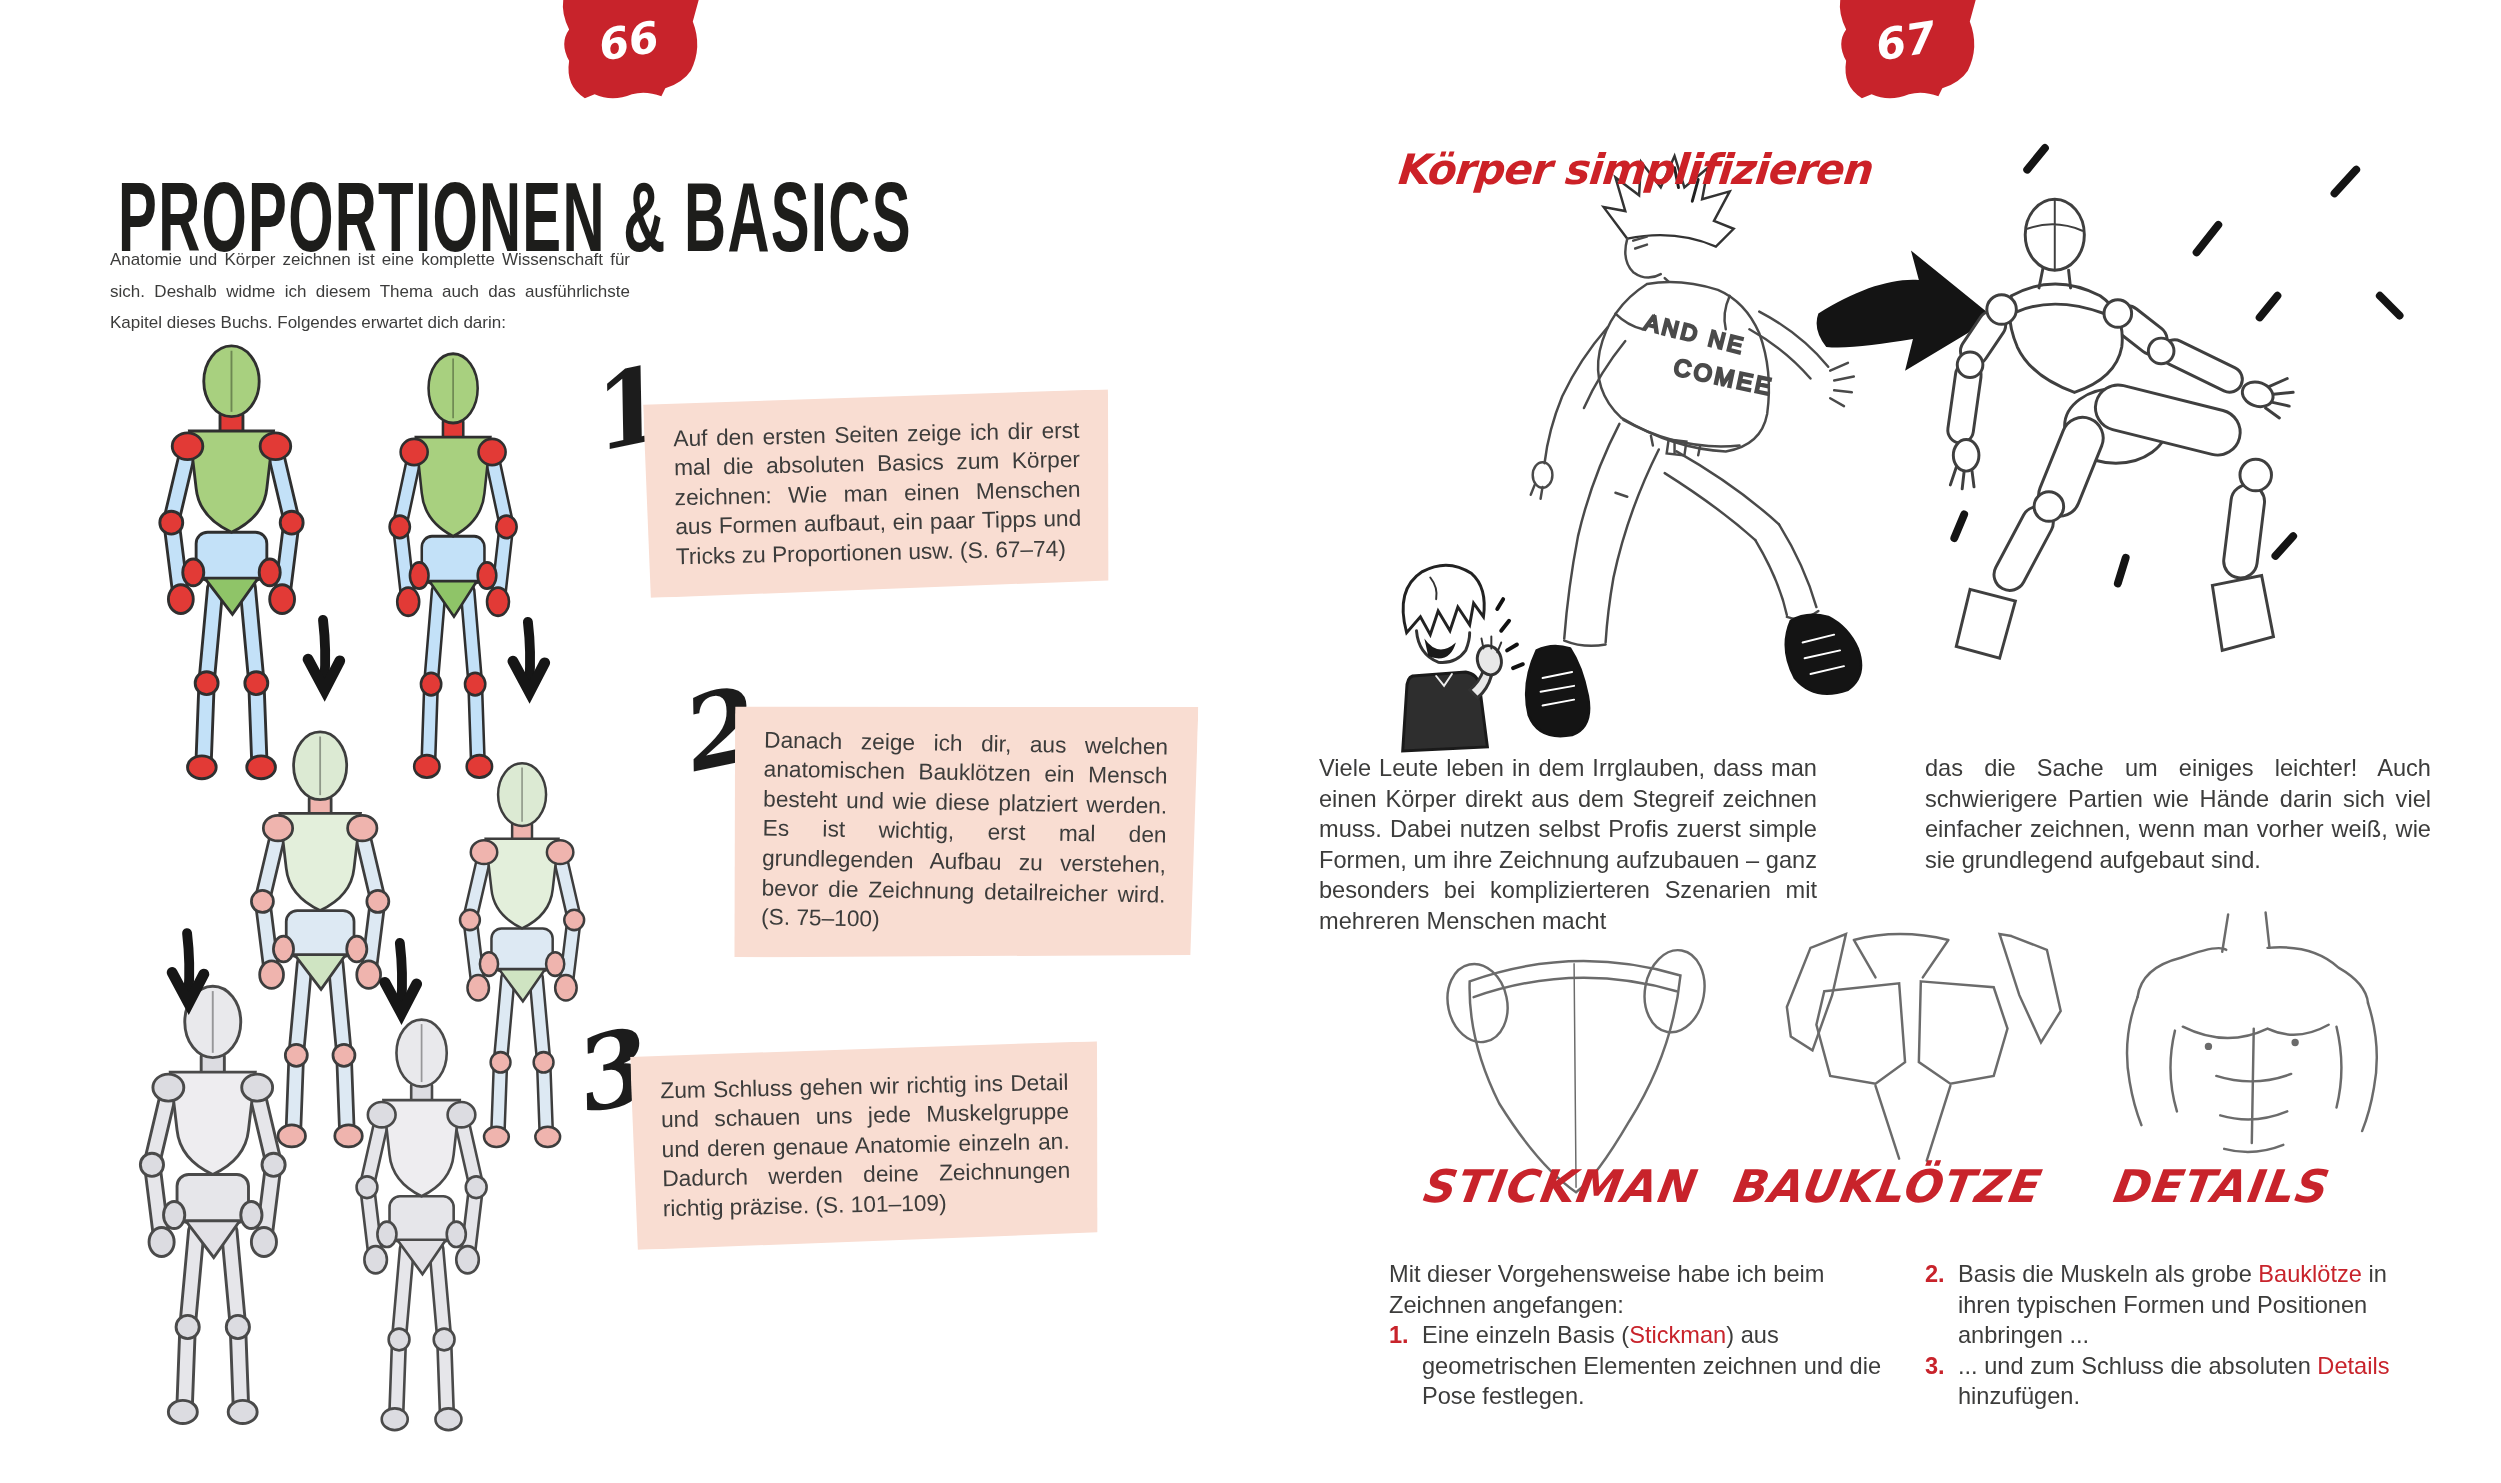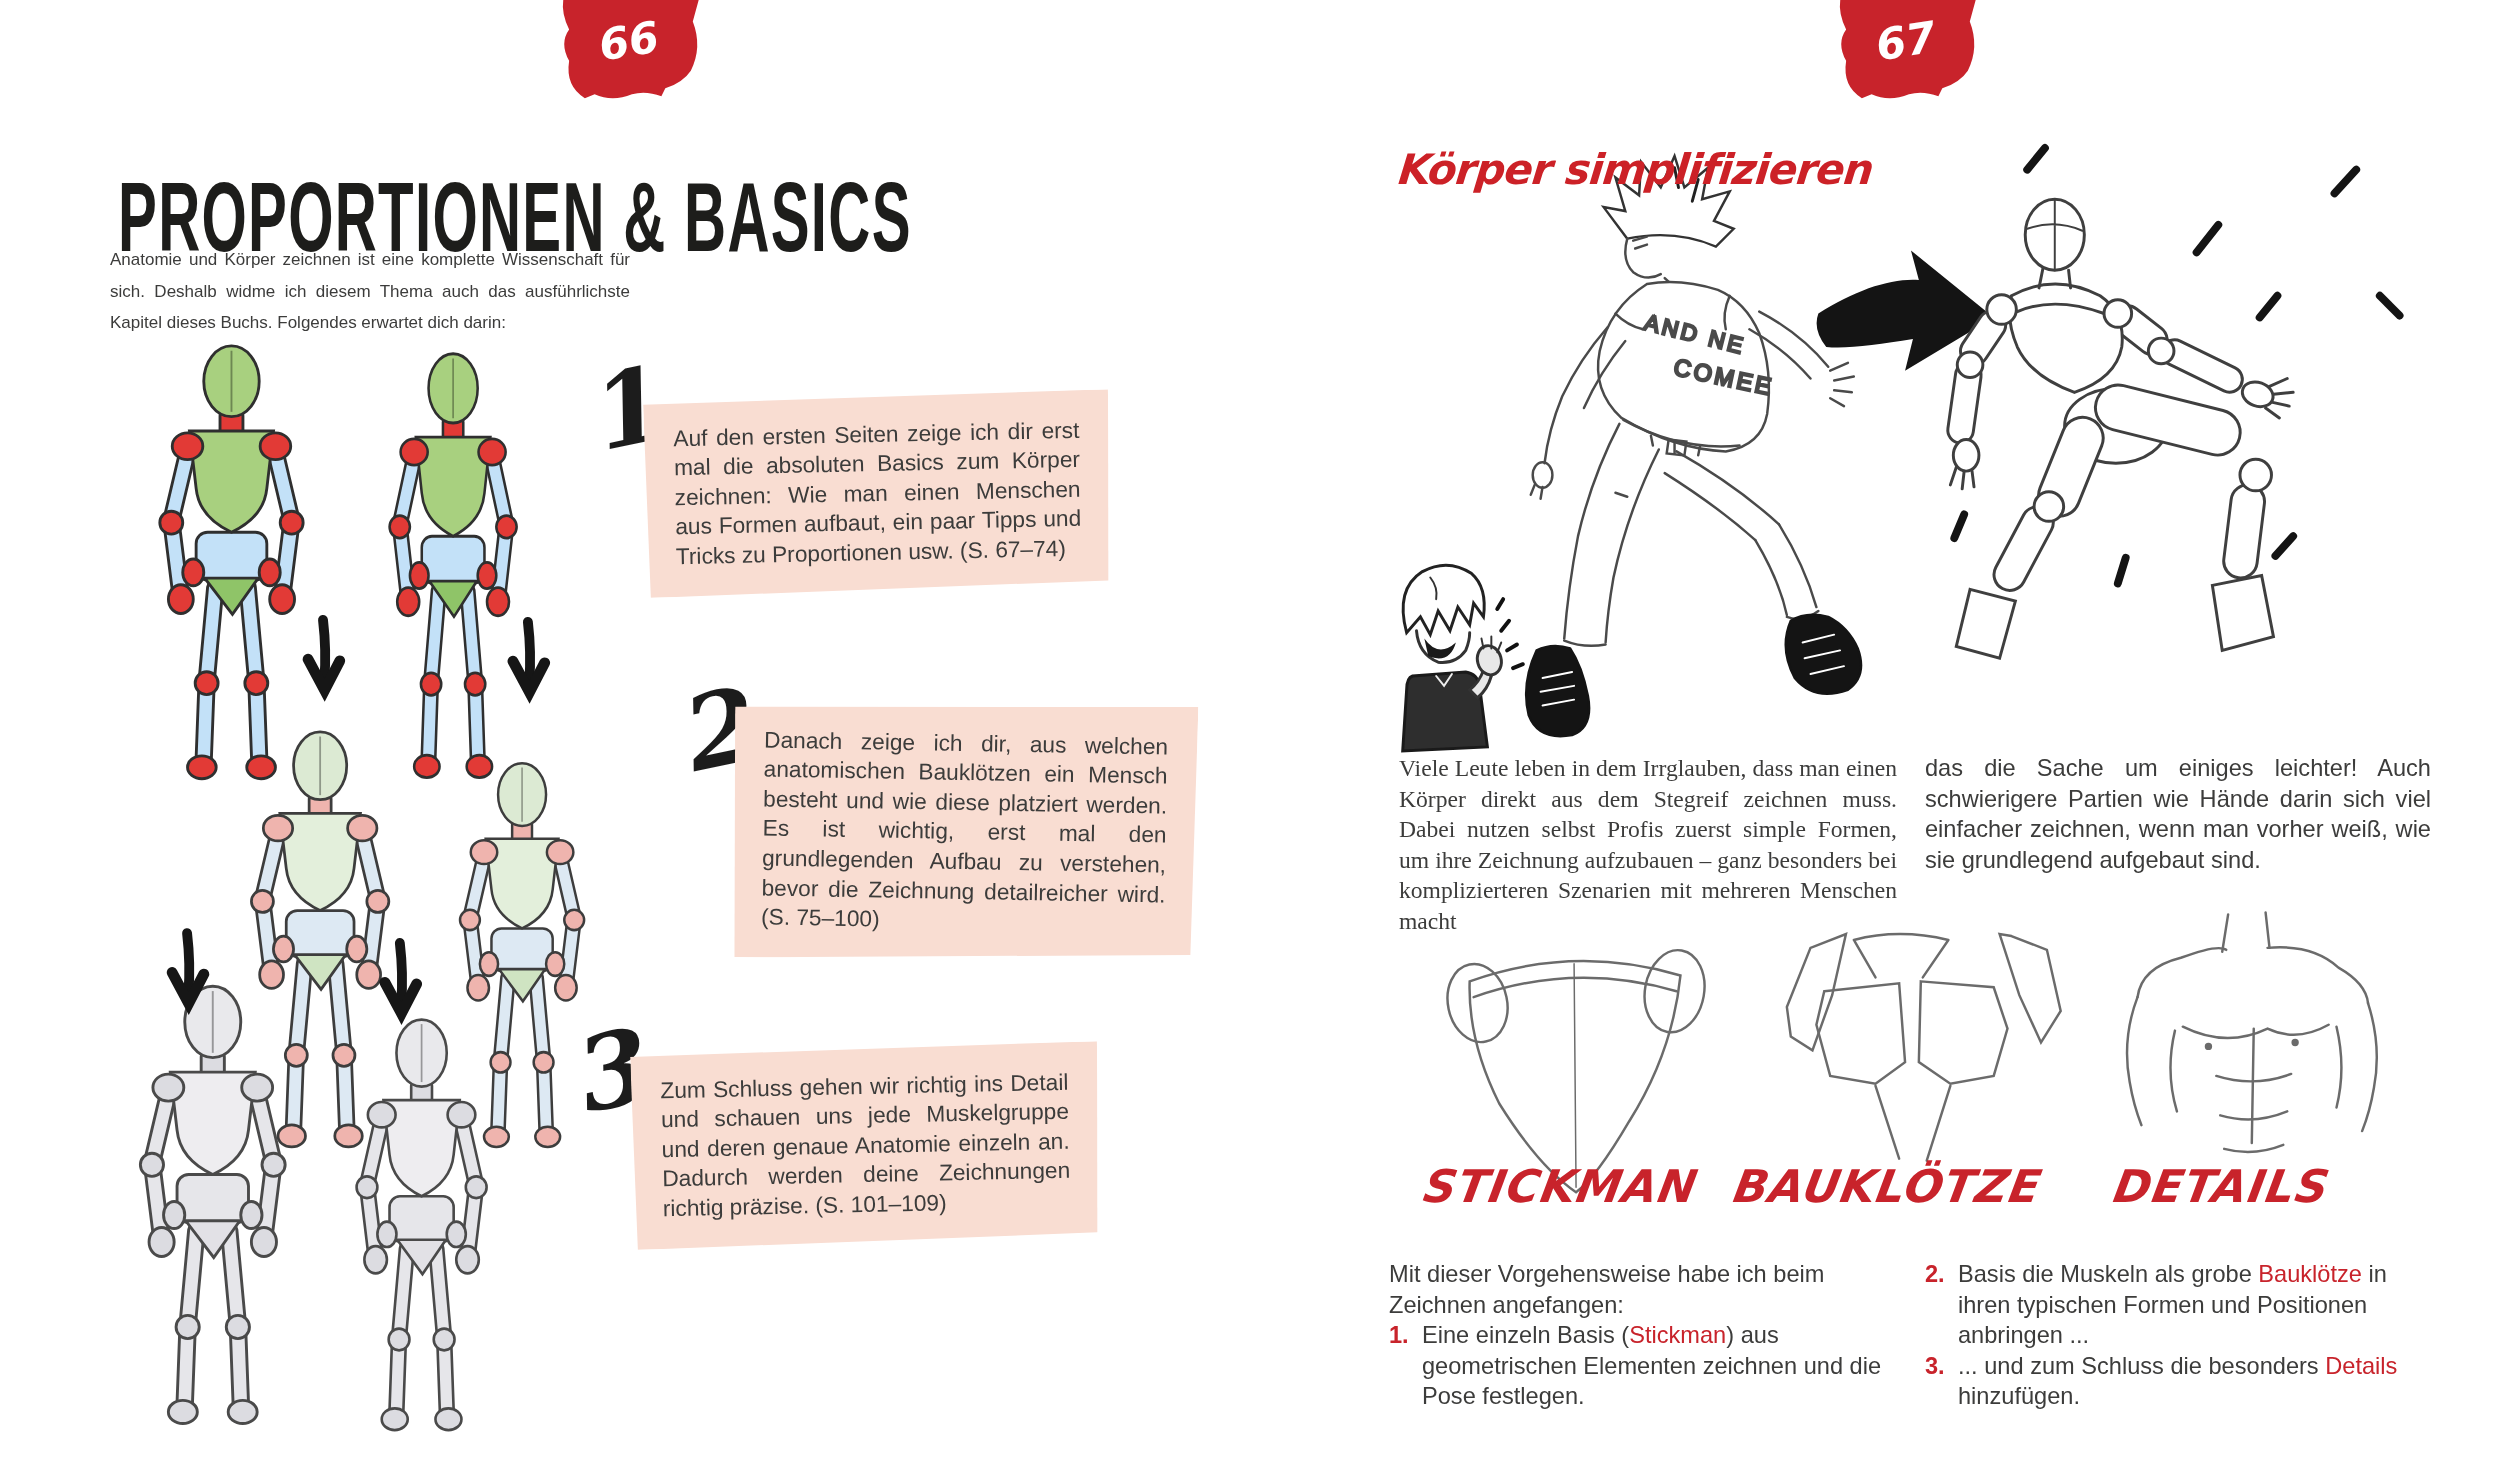--- a/index.html
+++ b/index.html
@@ -27,21 +27,21 @@
     font-size:22.7px;line-height:29.6px;text-align:justify;color:#3c3c3b;
     clip-path:polygon(0 3%,100% 0,99.2% 96%,0.8% 100%);}
   .r-neg{transform:rotate(-1.2deg);}
   .r-pos{transform:rotate(1deg);}
 
   
   .script-title{position:absolute;left:1399px;top:110px;white-space:nowrap;
     font-family:"DejaVu Sans",sans-serif;font-style:italic;font-weight:700;
     font-size:42px;letter-spacing:-1px;color:#cc2127;transform:skewX(-6deg);}
   .col{position:absolute;top:753px;font-size:23.6px;line-height:30.5px;text-align:justify;}
-  .col-left{left:1399px;width:498px;font-family:Liberation Serif, serif;}
+  .col-left{left:1319px;width:498px;}
   .col-right{left:1925px;width:506px;}
 
   .sketch-label{position:absolute;top:1160px;white-space:nowrap;
     font-family:"DejaVu Sans",sans-serif;font-style:italic;font-weight:700;
     font-size:45px;letter-spacing:1px;color:#c8232b;transform:translateX(-50%) skewX(-10deg);}
 
   .list{position:absolute;top:1259px;font-size:23.6px;line-height:30.5px;}
   .list-left{left:1389px;width:493px;}
   .list-right{left:1925px;width:514px;}
   .list-intro{margin:0 0 0 0;}
@@ -475,18 +475,18 @@
       </div>
     </div>
 
     <div class="list list-right">
       <div class="list-item">
         <span class="n">2.</span>
         <span><span>Basis die Muskeln als grobe </span><span class="hl">Bauklötze</span><span> in ihren typischen Formen und Positionen anbringen ...</span></span>
       </div>
       <div class="list-item">
         <span class="n">3.</span>
-        <span><span>... und zum Schluss die besonders </span><span class="hl">Details</span><span> hinzufügen.</span></span>
+        <span><span>... und zum Schluss die absoluten </span><span class="hl">Details</span><span> hinzufügen.</span></span>
       </div>
     </div>
   </div>
 </div>
 
 
 </body></html>

